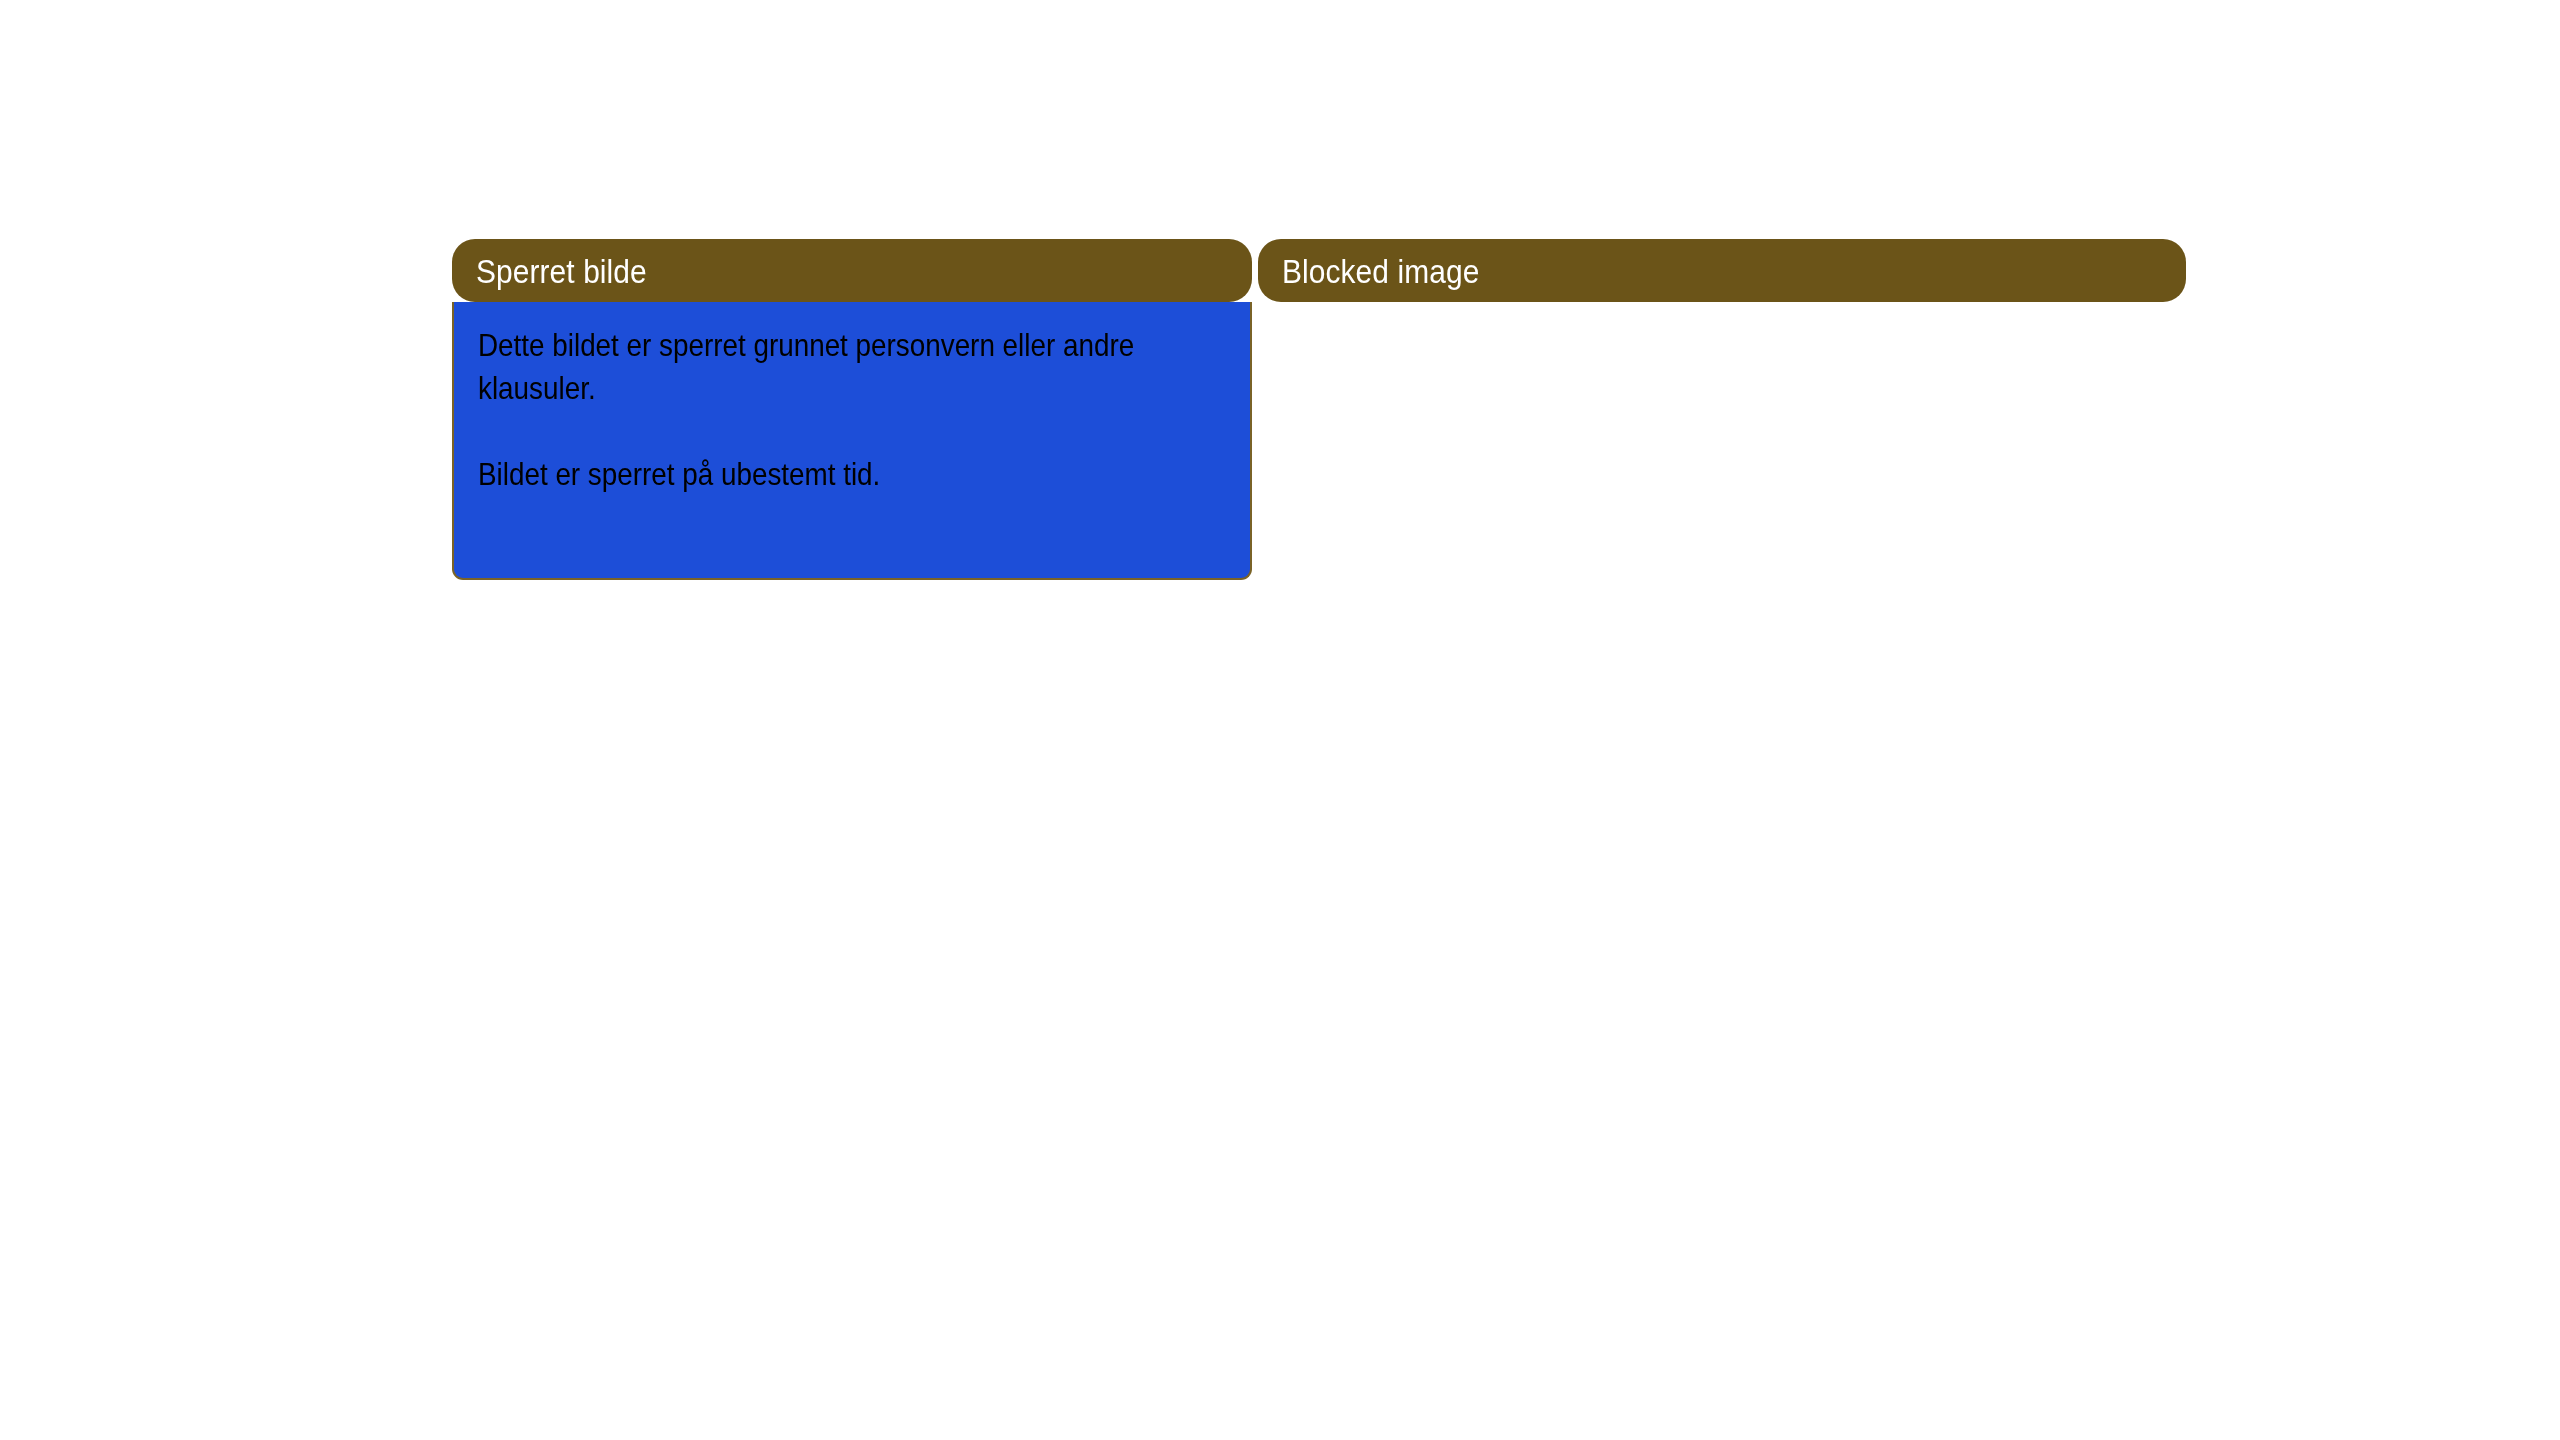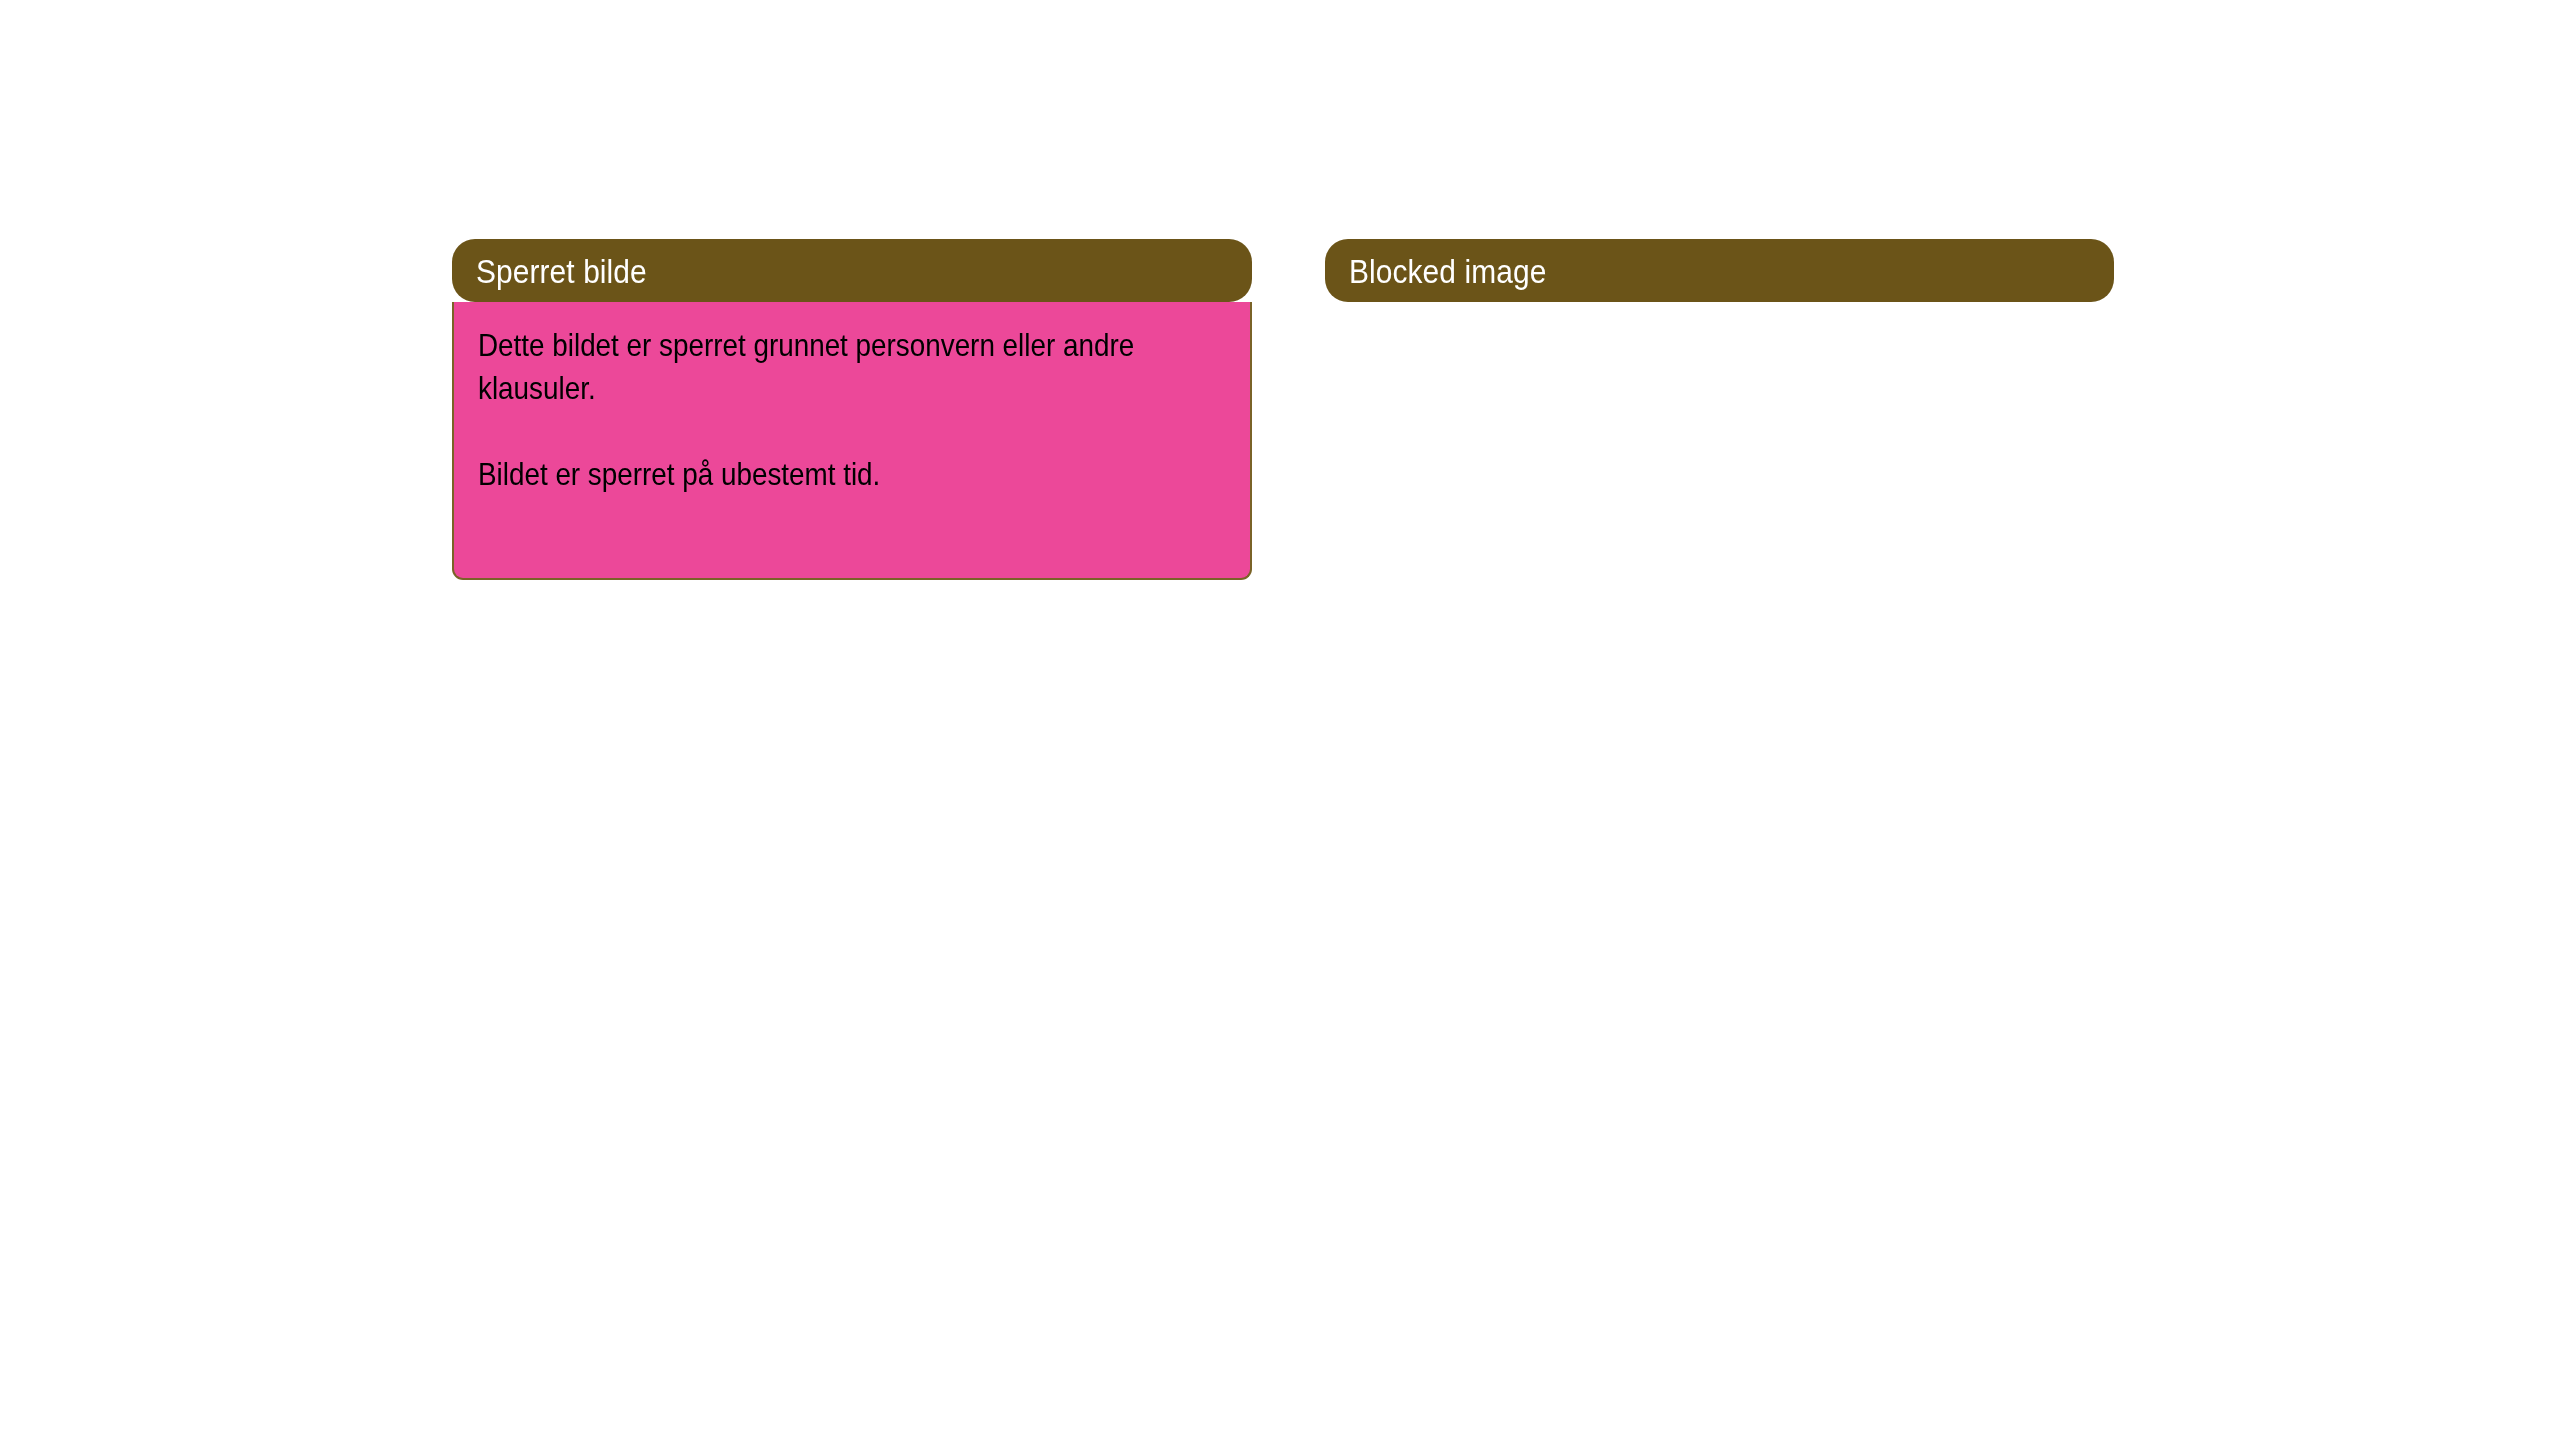--- a/index.html
+++ b/index.html
@@ -56,21 +56,21 @@
     letter-spacing: 0.1px;
   }
 
   .card-body {
     box-sizing: border-box;
     border-left: 2px solid #7a6327;
     border-right: 2px solid #7a6327;
     border-bottom: 2px solid #7a6327;
     border-bottom-left-radius: 11px;
     border-bottom-right-radius: 11px;
-    background: #ec4899;
+    background: #1d4ed8;
     padding: 22px 22px 10px 24px;
   }
 
   .card-body p {
     margin: 0;
     color: #000000;
     font-size: 32px;
     line-height: 43px;
     font-family: "Liberation Sans Narrow", "Liberation Sans", "DejaVu Sans Condensed", sans-serif;
     transform: scaleX(0.87);
@@ -86,23 +86,23 @@
   #card-blocked-no {
     left: 452px;
     top: 239px;
     width: 800px;
   }
   #card-blocked-no .card-body {
     height: 278px;
   }
 
   #card-blocked-en {
-    left: 1325px;
+    left: 1258px;
     top: 239px;
-    width: 789px;
+    width: 928px;
     text-align: center;
   }
   #card-blocked-en .card-body {
     height: 280px;
   }
 </style>
 </head>
 <body>
 
 <div class="stage">

